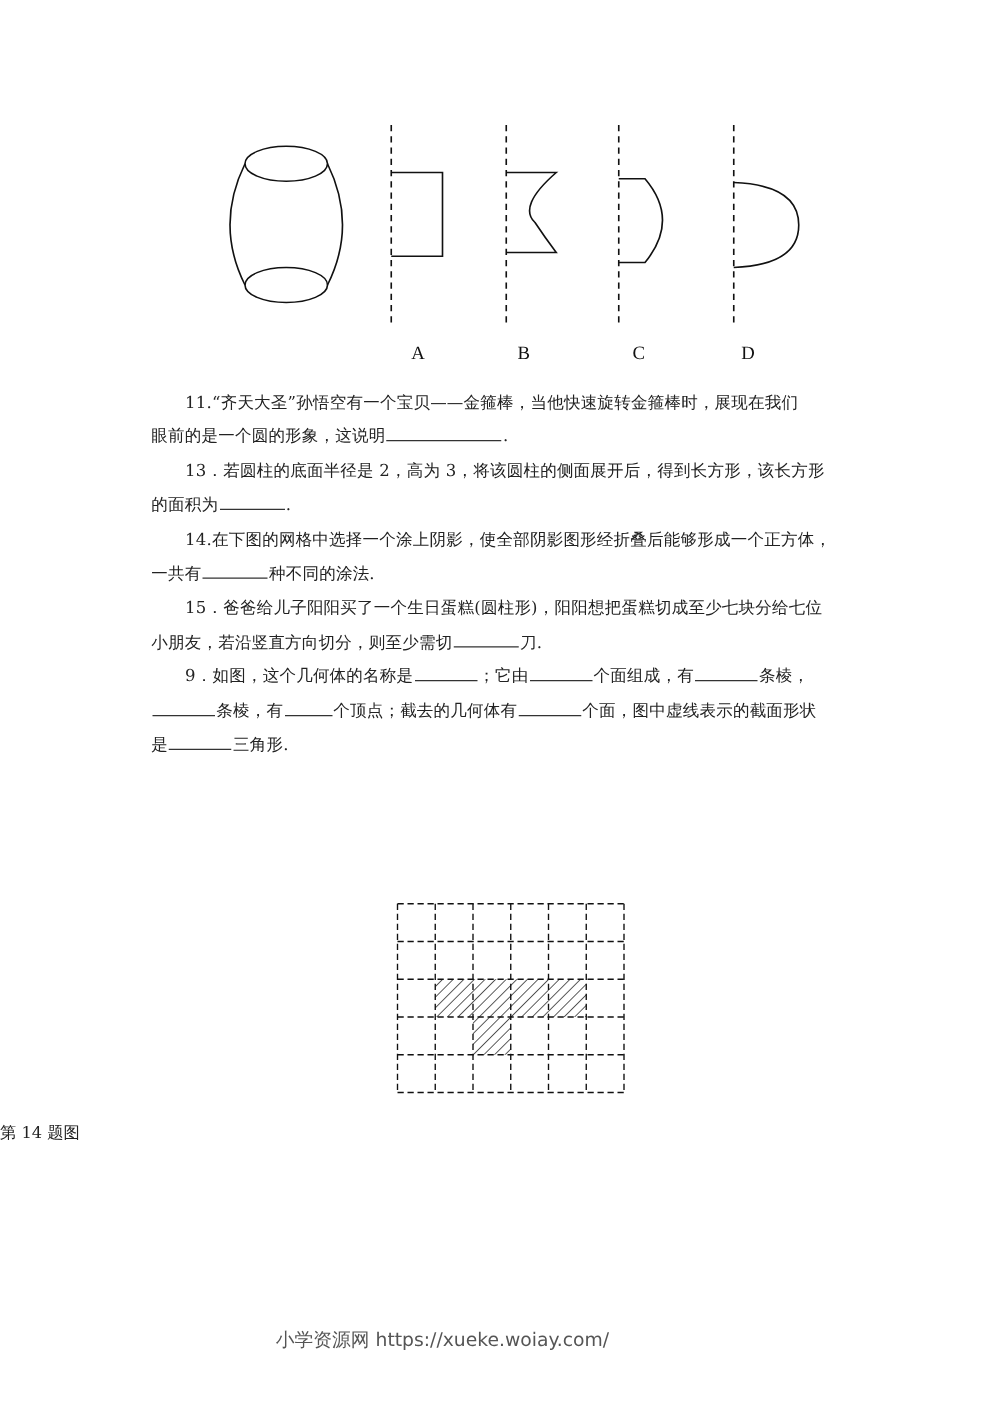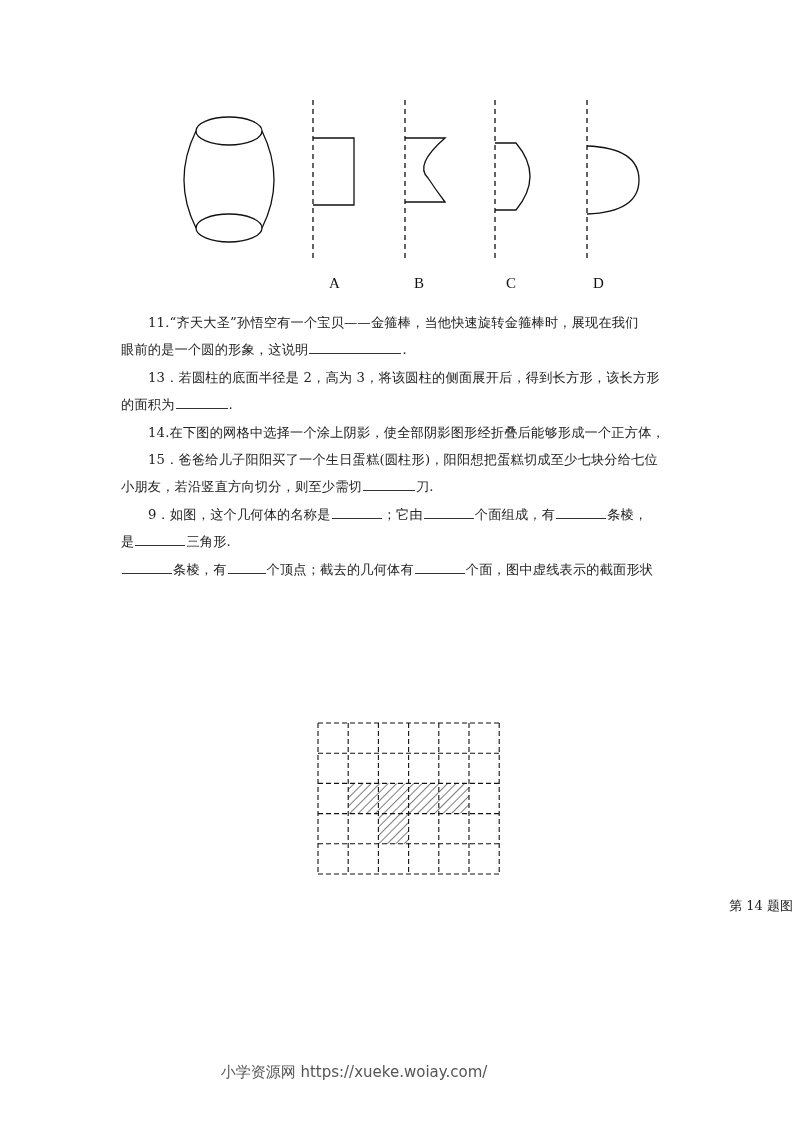--- a/index.html
+++ b/index.html
@@ -7,21 +7,21 @@
          font-family:"DejaVu Serif","Liberation Serif",serif; color:#222; }
   .fig-top { position:absolute; left:0; top:0; }
   .fig-label { position:absolute; top:275px; font-family:"Liberation Serif","DejaVu Serif",serif;
                font-size:15px; color:#111; }
   .text-block { position:absolute; left:121px; top:309px; width:552px;
                 font-size:13.2px; line-height:27.4px; letter-spacing:0.2px; }
   .line { white-space:nowrap; height:27.4px; }
   .indent { padding-left:27px; }
   .blank { display:inline-block; border-bottom:1px solid #333; height:15px; vertical-align:baseline; margin:0 1px; }
   .grid-fig { position:absolute; left:0; top:0; }
-  .caption { position:absolute; left:0; width:793px; top:897px; text-align:right; font-size:13px; }
+  .caption { position:absolute; left:0; width:793px; top:897px; text-align:left; font-size:13px; }
   .footer { position:absolute; left:0; width:708px; top:1063px; text-align:center;
             font-family:"DejaVu Sans","Liberation Sans",sans-serif; font-size:15px; color:#555; }
 </style>
 </head>
 <body>
 
 <svg class="fig-top" width="793" height="300" viewBox="0 0 793 300">
   <g fill="none" stroke="#111" stroke-width="1.3">
 
     <g>
@@ -64,35 +64,38 @@
     <span>眼前的是一个圆的形象，这说明</span><span class="blank" style="width:92px"></span><span>.</span>
   </div>
 
 
   <div class="line indent">13．若圆柱的底面半径是 2，高为 3，将该圆柱的侧面展开后，得到长方形，该长方形</div>
   <div class="line">
     <span>的面积为</span><span class="blank" style="width:52px"></span><span>.</span>
   </div>
 
   <div class="line indent">14.在下图的网格中选择一个涂上阴影，使全部阴影图形经折叠后能够形成一个正方体，</div>
+  <div class="line">
+    <span>一共有</span><span class="blank" style="width:52px"></span><span>种不同的涂法.</span>
+  </div>
 
   <div class="line indent">15．爸爸给儿子阳阳买了一个生日蛋糕(圆柱形)，阳阳想把蛋糕切成至少七块分给七位</div>
   <div class="line">
     <span>小朋友，若沿竖直方向切分，则至少需切</span><span class="blank" style="width:52px"></span><span>刀.</span>
   </div>
 
   <div class="line indent">
     <span>9．如图，这个几何体的名称是</span><span class="blank" style="width:50px"></span><span>；它由</span><span class="blank" style="width:50px"></span><span>个面组成，有</span><span class="blank" style="width:50px"></span><span>条棱，</span>
   </div>
 
   <div class="line">
-    <span>是</span><span class="blank" style="width:50px"></span><span>三角形.</span>
+    <span class="blank" style="width:50px"></span><span>条棱，有</span><span class="blank" style="width:38px"></span><span>个顶点；截去的几何体有</span><span class="blank" style="width:50px"></span><span>个面，图中虚线表示的截面形状</span>
   </div>
   <div class="line">
-    <span class="blank" style="width:50px"></span><span>条棱，有</span><span class="blank" style="width:38px"></span><span>个顶点；截去的几何体有</span><span class="blank" style="width:50px"></span><span>个面，图中虚线表示的截面形状</span>
+    <span>是</span><span class="blank" style="width:50px"></span><span>三角形.</span>
   </div>
 </div>
 
 <svg class="grid-fig" width="793" height="900" viewBox="0 0 793 900">
   <defs>
     <pattern id="hatch" patternUnits="userSpaceOnUse" width="6" height="6" patternTransform="rotate(45)">
       <line x1="0" y1="0" x2="0" y2="6" stroke="#111" stroke-width="1.1"></line>
     </pattern>
   </defs>
   <g id="shaded">

